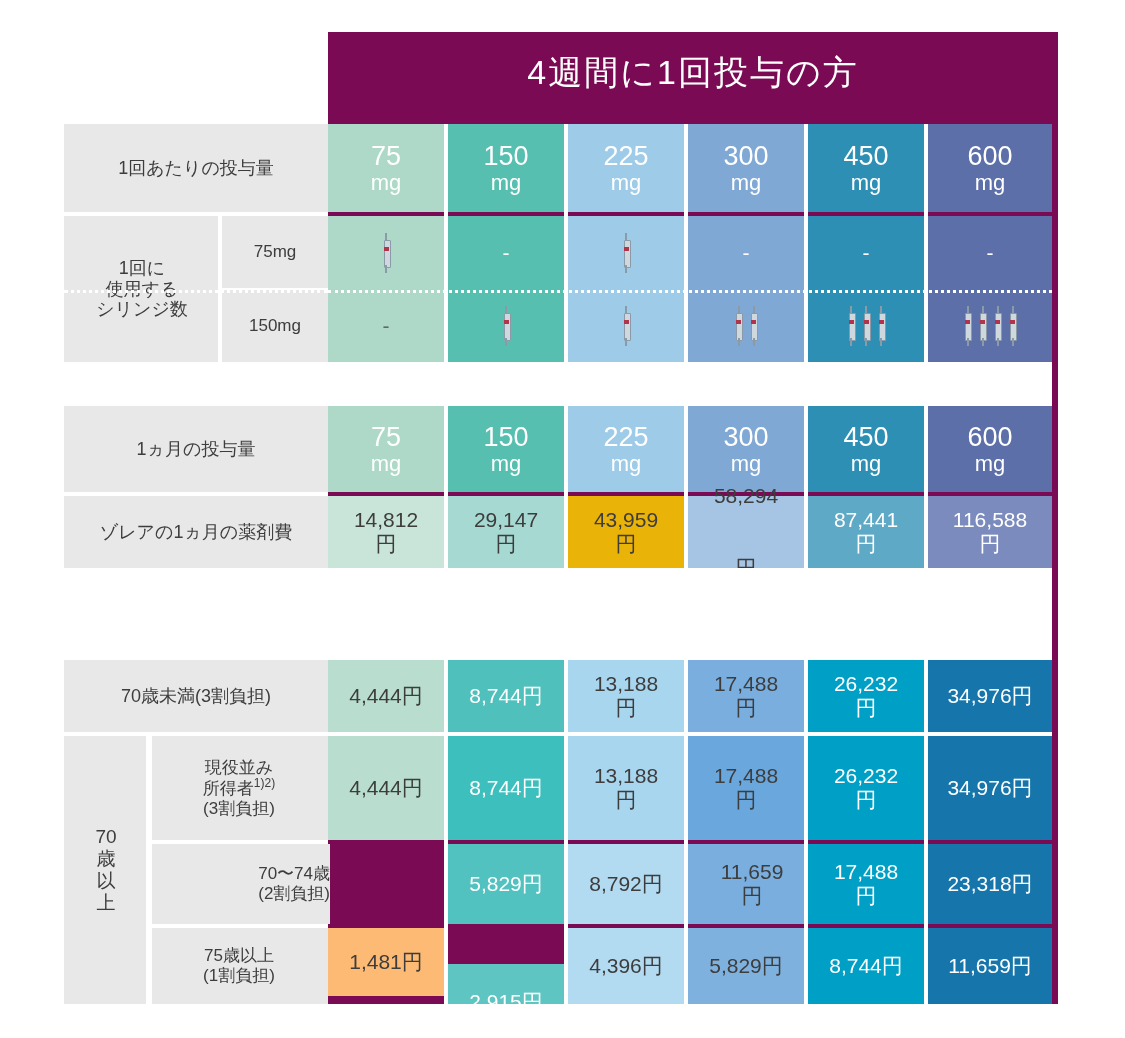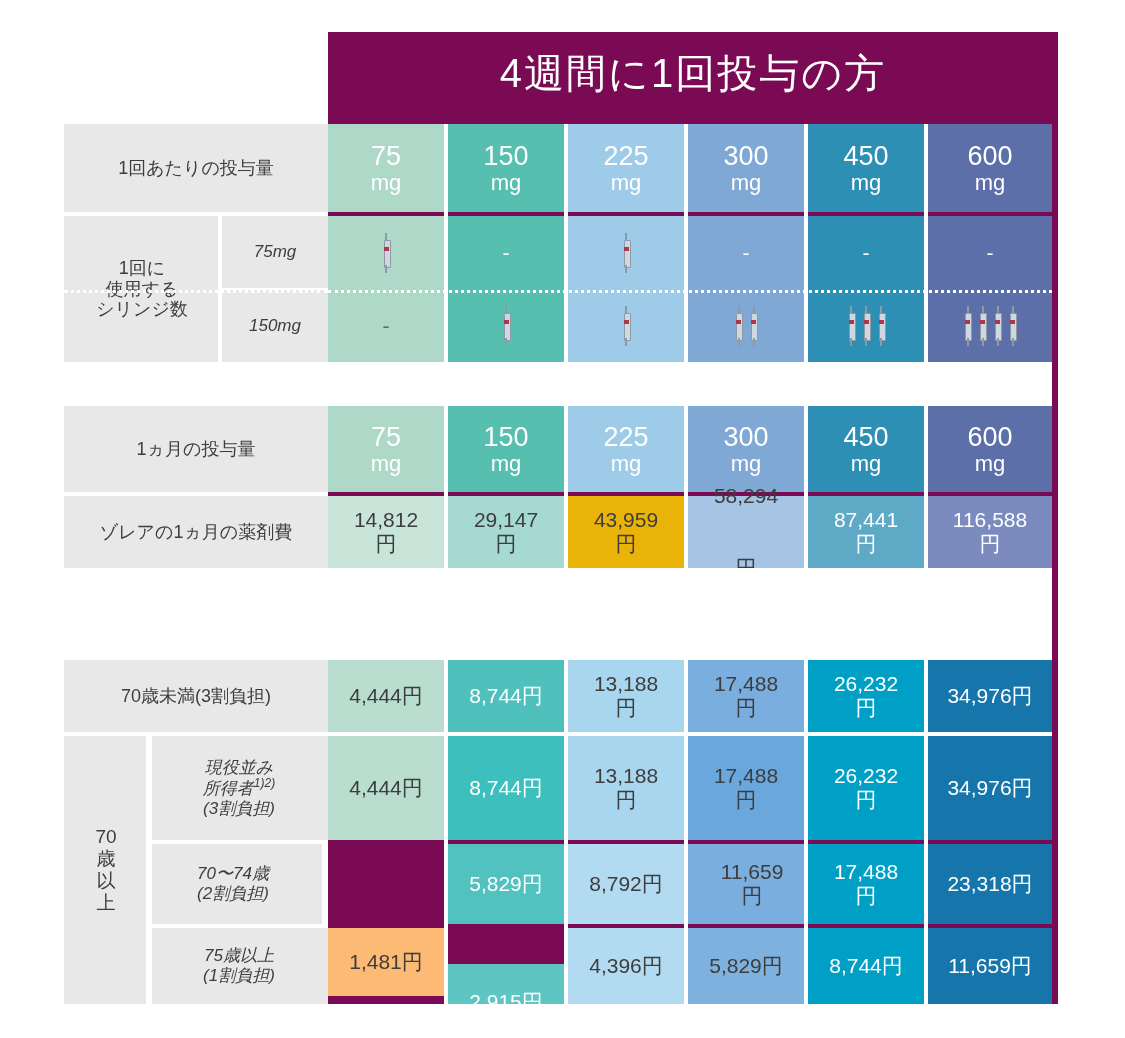--- a/index.html
+++ b/index.html
@@ -15,33 +15,33 @@
   
   .purple-band{
     position:absolute;
     left:328px;top:32px;width:730px;height:972px;
     background:#7b0a54;
   }
   .banner-title{
     position:absolute;
     left:328px;top:32px;width:730px;height:82px;
     display:flex;align-items:center;justify-content:center;
-    color:#ffffff;font-size:40px;letter-spacing:2px;font-weight:400;
+    color:#ffffff;font-size:34px;letter-spacing:2px;font-weight:400;
   }
 
   
   .cell{
     position:absolute;
     display:flex;align-items:center;justify-content:center;
     text-align:center;
     box-sizing:border-box;
     line-height:1.15;
   }
   .lbl{background:#e8e8e8;color:#3d3d3d;font-size:18px;}
-  .lbl-sm{background:#e8e8e8;color:#3d3d3d;font-size:17px;font-style:italic;}
+  .lbl-sm{background:#e8e8e8;color:#3d3d3d;font-size:17px;}
   .white-sep{background:#ffffff;}
 
   .dose{color:#ffffff;font-size:27px;}
   .dose .u{font-size:22px;display:block;}
   .dose .inner{line-height:1.05;}
 
   .num{font-size:21px;color:#3d3d3d;}
   .num-w{font-size:21px;color:#ffffff;}
 
   .tri{position:absolute;width:0;height:0;border-left:13px solid transparent;border-right:13px solid transparent;}
@@ -303,21 +303,21 @@
     <span>上</span>
   </div>
 
   <div class="cell lbl-sm" style="left:150px;top:736px;width:178px;height:104px;flex-direction:column;">
     <span>現役並み</span>
     <span style="display:block;">
       <span>所得者</span><sup style="font-size:12px;">1)2)</sup>
     </span>
     <span>(3割負担)</span>
   </div>
-  <div class="cell lbl-sm" style="left:144px;top:844px;width:178px;height:80px;flex-direction:column;">
+  <div class="cell lbl-sm" style="left:152px;top:844px;width:178px;height:80px;flex-direction:column;align-items:flex-end;">
     <span>70〜74歳</span>
     <span>(2割負担)</span>
   </div>
   <div class="cell lbl-sm" style="left:150px;top:928px;width:178px;height:76px;flex-direction:column;">
     <span>75歳以上</span>
     <span>(1割負担)</span>
   </div>
 
   <div class="cell num" style="left:328px;top:736px;width:116px;height:104px;background:#b9decf;">4,444円</div>
   <div class="cell num-w" style="left:448px;top:736px;width:116px;height:104px;background:#3dbfbd;">8,744円</div>

